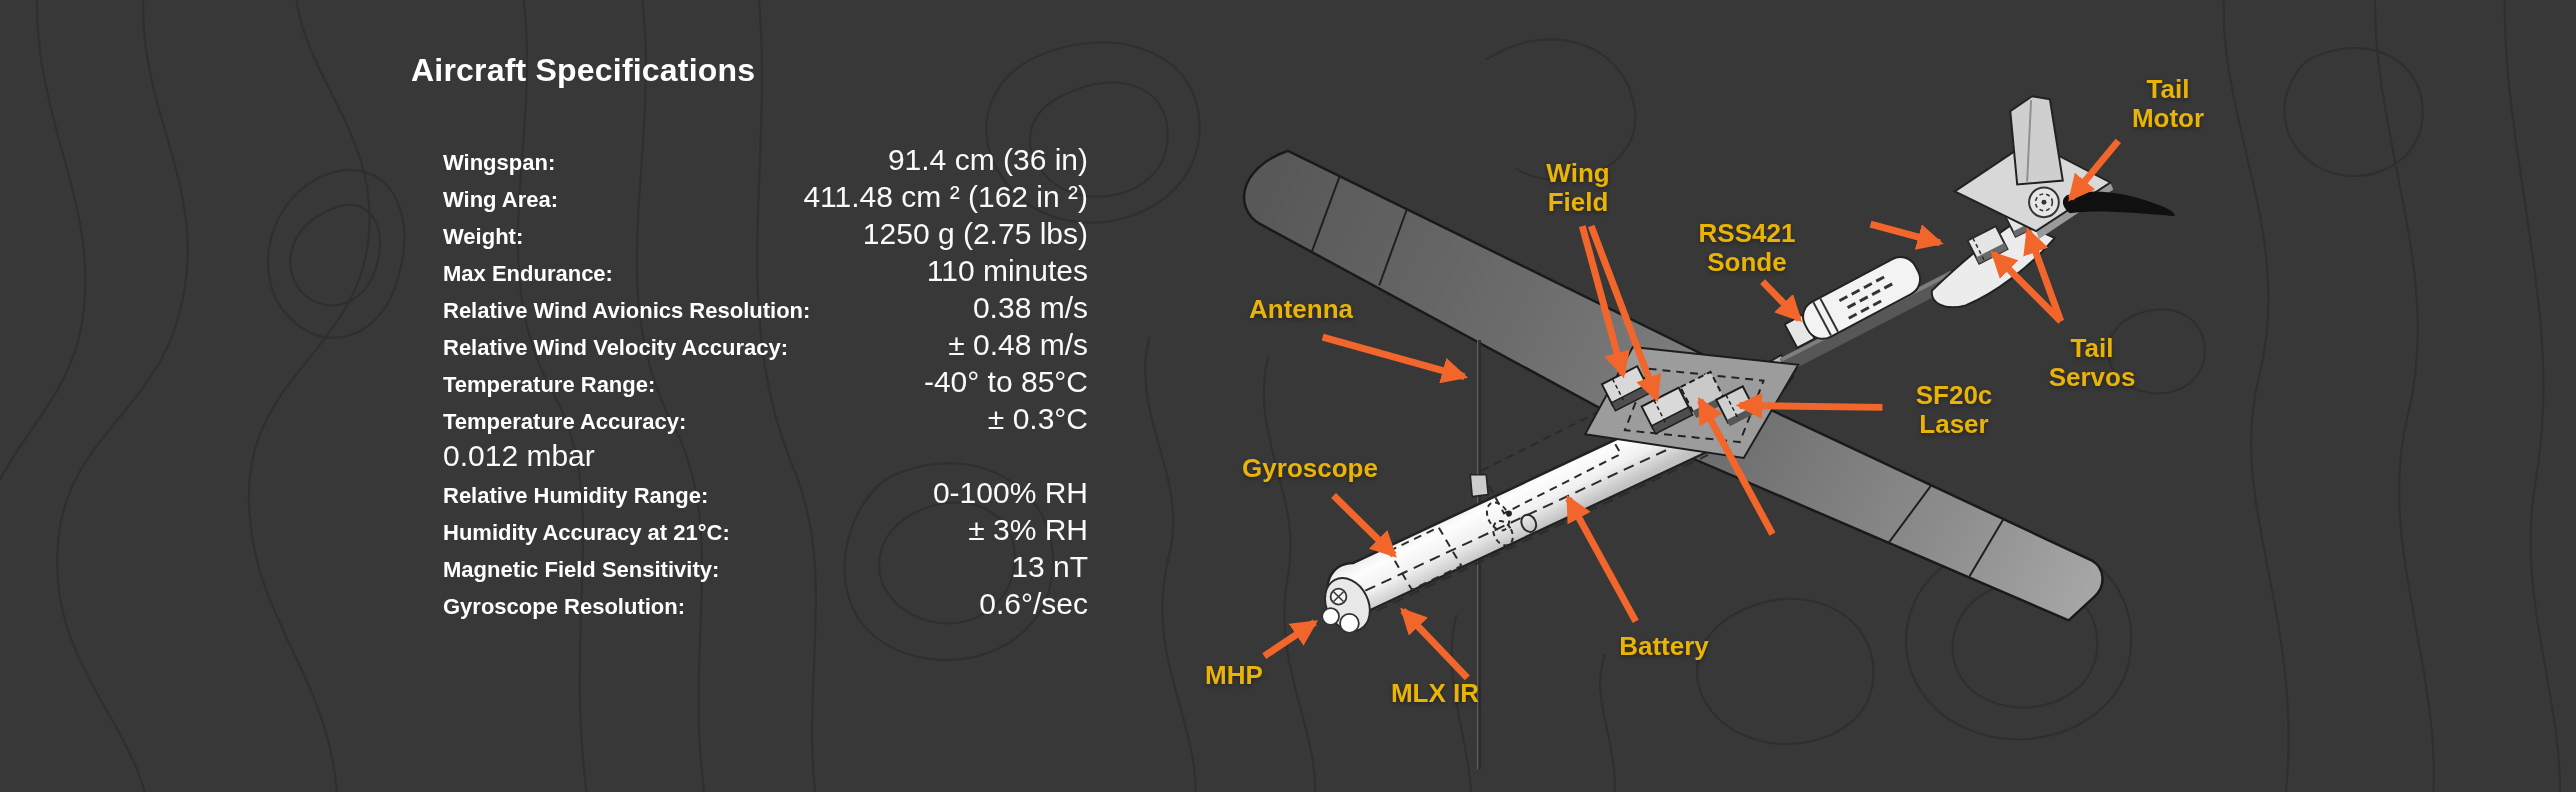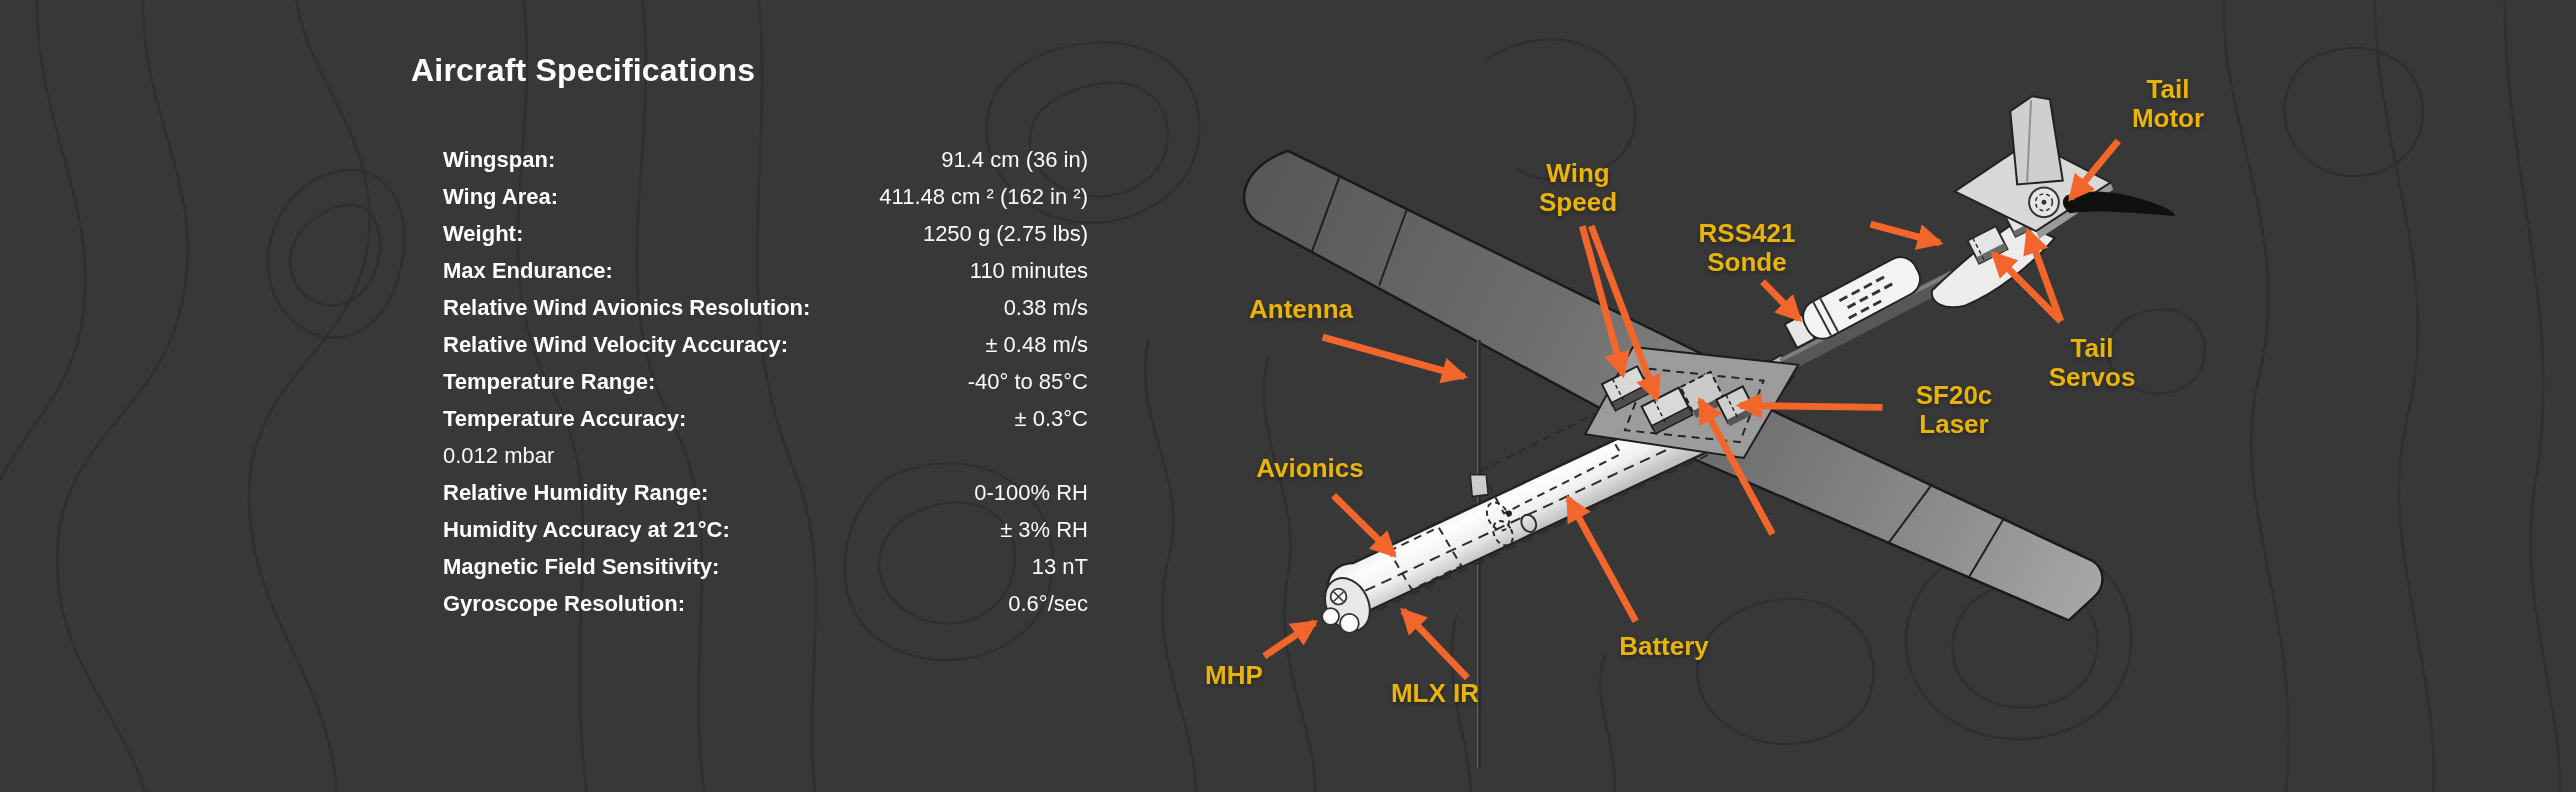--- a/index.html
+++ b/index.html
@@ -13,21 +13,21 @@
   svg{position:absolute;left:0;top:0;}
   
   .specs-panel{position:absolute;left:409px;top:0;width:654px;color:#ffffff;}
   .specs-title{
     position:absolute;left:2px;top:52px;font-size:32px;font-weight:bold;letter-spacing:0.2px;
     white-space:nowrap;
   }
   .spec-rows{position:absolute;left:2px;top:141px;width:645px;margin-left:32px;}
   .spec-row{display:flex;justify-content:space-between;align-items:baseline;height:37px;line-height:37px;}
   .spec-label{font-weight:bold;font-size:22px;white-space:nowrap;}
-  .spec-value{font-size:22px;white-space:nowrap;color:#fafafa;}
+  .spec-value{font-size:30px;white-space:nowrap;color:#fafafa;}
   
   .part-label{
     position:absolute;color:#eab308;font-weight:bold;font-size:26px;line-height:1.12;
     text-align:center;white-space:pre-line;transform:translate(-50%,-50%);
     text-shadow:0 2px 4px rgba(0,0,0,.35);
   }
 </style>
 </head>
 <body>
 
@@ -266,28 +266,28 @@
         </div>
         <div class="spec-row">
           <span class="spec-label">Gyroscope Resolution:</span>
           <span class="spec-value">0.6°/sec</span>
         </div>
       </div>
   </div>
 
   <div class="part-label" style="left:1301px;top:310px">Antenna</div>
   <div class="part-label" style="left:1578px;top:188px">Wing
-Speed</div>
+Field</div>
   <div class="part-label" style="left:1747px;top:248px">RSS421
 Sonde</div>
   <div class="part-label" style="left:2168px;top:104px">Tail
 Motor</div>
   <div class="part-label" style="left:2092px;top:363px">Tail
 Servos</div>
   <div class="part-label" style="left:1954px;top:410px">SF20c
 Laser</div>
-  <div class="part-label" style="left:1310px;top:469px">Avionics</div>
+  <div class="part-label" style="left:1310px;top:469px">Gyroscope</div>
   <div class="part-label" style="left:1664px;top:647px">Battery</div>
   <div class="part-label" style="left:1234px;top:676px">MHP</div>
   <div class="part-label" style="left:1435px;top:694px">MLX IR</div>
 
 </div>
 
 
 </body></html>

